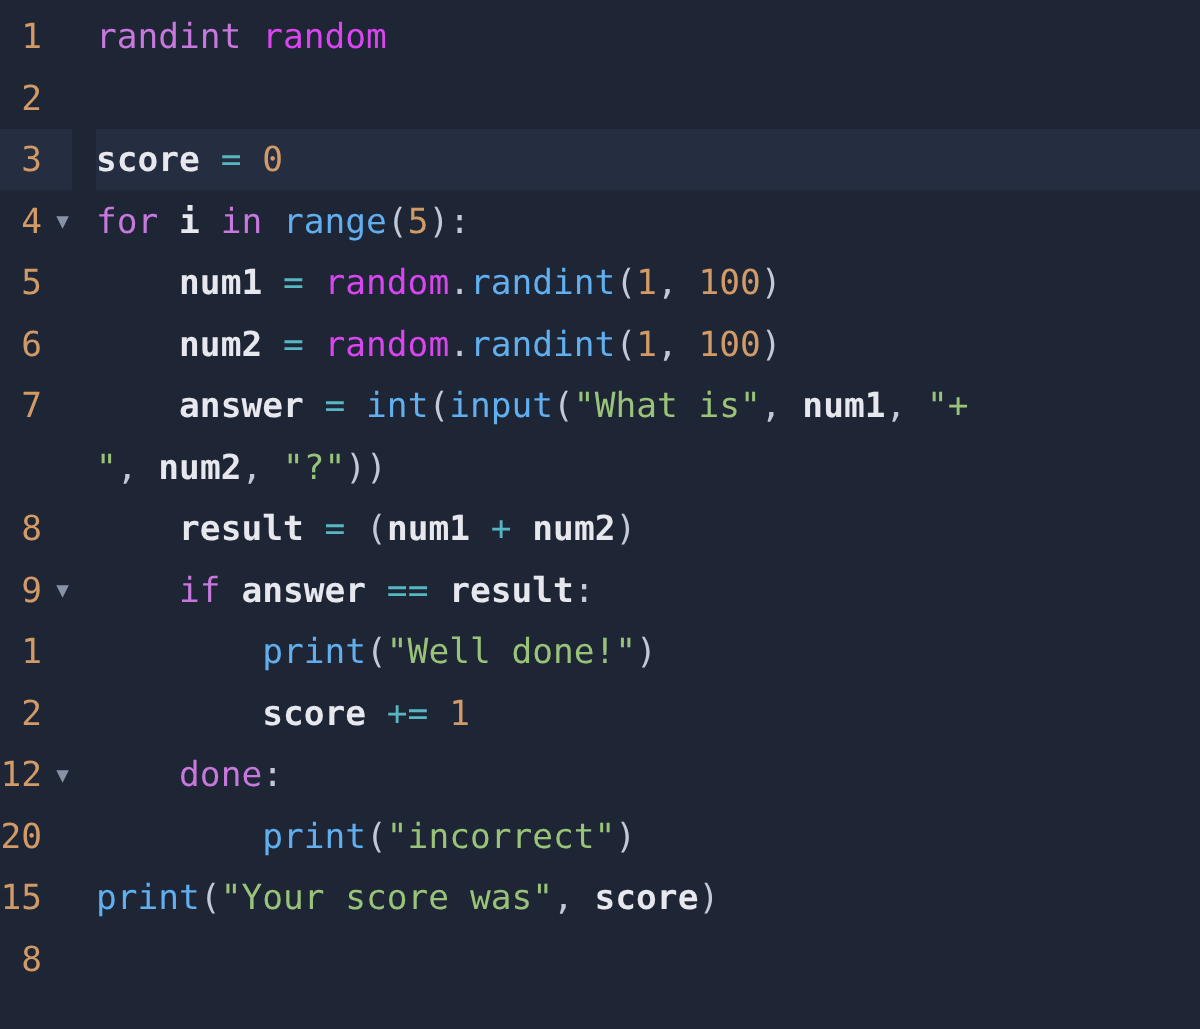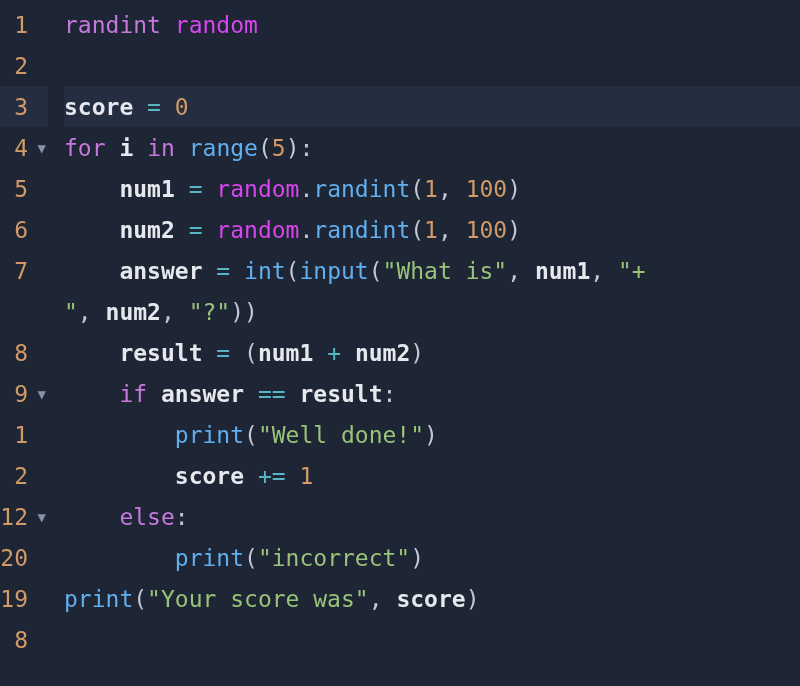--- a/index.html
+++ b/index.html
@@ -125,21 +125,21 @@
       </div>
     <div class="gutter-line">
         <span class="num">12</span>
         <span class="fold">▼</span>
       </div>
     <div class="gutter-line">
         <span class="num">20</span>
         <span class="fold"></span>
       </div>
     <div class="gutter-line">
-        <span class="num">19</span>
+        <span class="num">15</span>
         <span class="fold"></span>
       </div>
     <div class="gutter-line">
         <span class="num">8</span>
         <span class="fold"></span>
       </div>
   </div>
 
   <div class="code">
 
@@ -160,21 +160,21 @@
     <div class="code-line"><span class="strlit">"</span><span class="punc">, </span><span class="var">num2</span><span class="punc">, </span><span class="strlit">"?"</span><span class="punc">))</span></div>
 
     <div class="code-line"><span>    </span><span class="var">result</span><span> </span><span class="op">=</span><span> </span><span class="punc">(</span><span class="var">num1</span><span> </span><span class="op">+</span><span> </span><span class="var">num2</span><span class="punc">)</span></div>
 
     <div class="code-line"><span>    </span><span class="kw">if</span><span> </span><span class="var">answer</span><span> </span><span class="op">==</span><span> </span><span class="var">result</span><span class="punc">:</span></div>
 
     <div class="code-line"><span>        </span><span class="fn">print</span><span class="punc">(</span><span class="strlit">"Well done!"</span><span class="punc">)</span></div>
 
     <div class="code-line"><span>        </span><span class="var">score</span><span> </span><span class="op">+=</span><span> </span><span class="num">1</span></div>
 
-    <div class="code-line"><span>    </span><span class="kw">else</span><span class="punc">:</span></div>
+    <div class="code-line"><span>    </span><span class="kw">done</span><span class="punc">:</span></div>
 
     <div class="code-line"><span>        </span><span class="fn">print</span><span class="punc">(</span><span class="strlit">"incorrect"</span><span class="punc">)</span></div>
 
     <div class="code-line"><span class="fn">print</span><span class="punc">(</span><span class="strlit">"Your score was"</span><span class="punc">, </span><span class="var">score</span><span class="punc">)</span></div>
 
     <div class="code-line"><span></span></div>
   </div>
 </div>
 
 </body></html>

